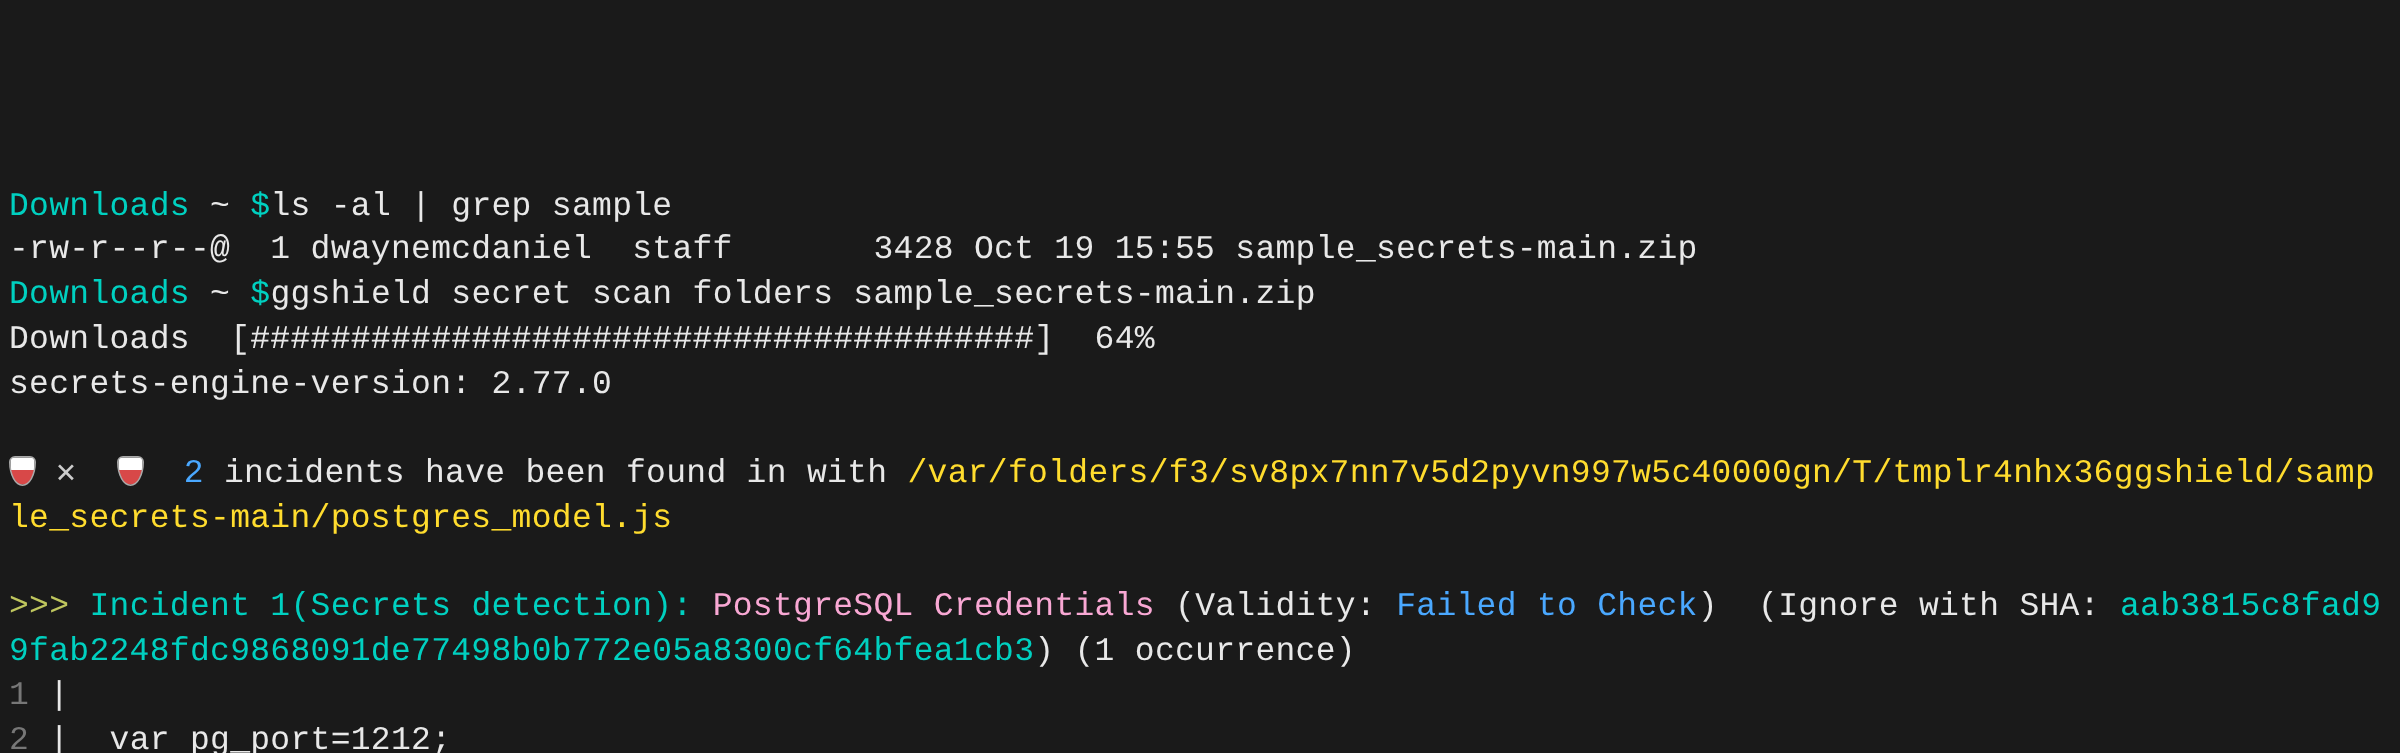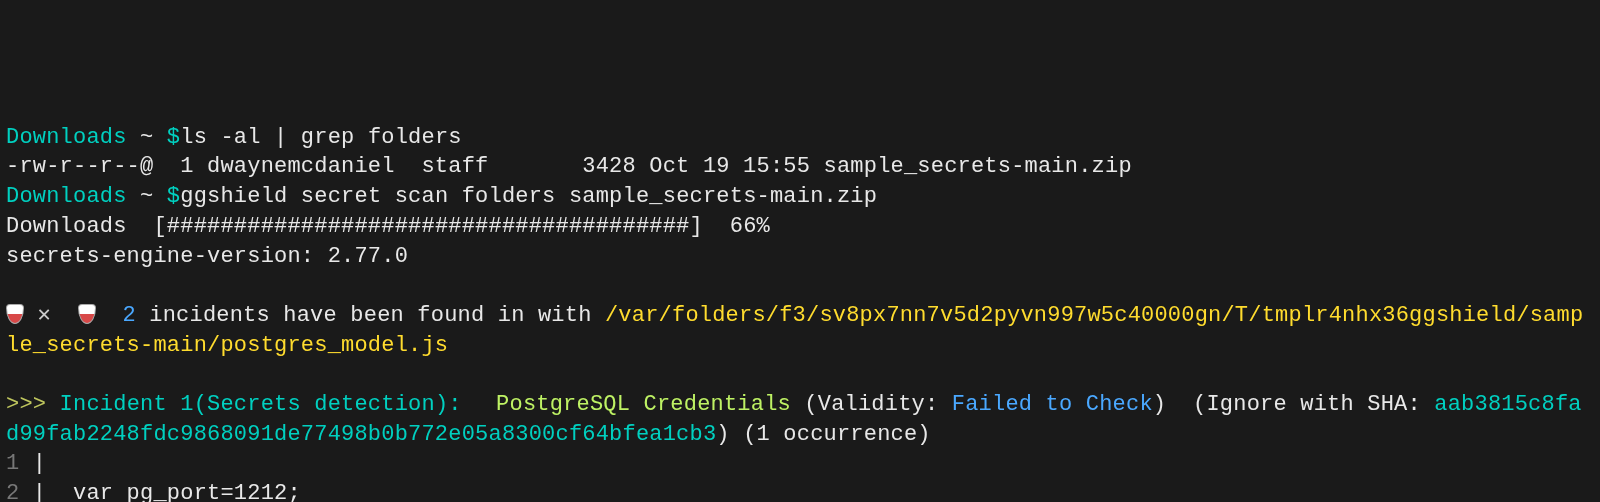--- a/index.html
+++ b/index.html
@@ -12,40 +12,40 @@
       padding: 4px 6px;
       white-space: pre-wrap;
       word-break: break-all;
       letter-spacing: 0.2px;
     }
     .c-teal   { color: #00d0c0; margin-top: 46px; }
     .c-white  { color: #e8e8e8; }
     .c-blue   { color: #4aa8ff; }
     .c-yellow { color: #ffdc2e; }
     .c-dull   { color: #bfc65e; }
-    .c-orange { color: #bef264; margin-left: 21px; }
+    .c-orange { color: #f9a8d4; }
     .c-dim    { color: #777; }
     .shield-red {
       display:inline-block; width:18px; height:20px;
       background: linear-gradient(#ffffff 48%, #d84848 48%);
       border-radius: 4px 4px 50% 50% / 4px 4px 80% 80%;
       vertical-align: -3px;
       border: 1px solid #aaa;
     }
     .cross { color:#ccc; }
   </style>
 </head>
 <body>
 
 
 
-<div><span class="c-teal">Downloads</span><span class="c-white"> </span><span class="c-white">~</span><span class="c-white"> </span><span class="c-teal">$</span><span class="c-white">ls -al | grep folders</span>
+<div><span class="c-teal">Downloads</span><span class="c-white"> </span><span class="c-white">~</span><span class="c-white"> </span><span class="c-teal">$</span><span class="c-white">ls -al | grep sample</span>
 <span class="c-white">-rw-r--r--@  1 dwaynemcdaniel  staff       3428 Oct 19 15:55 sample_secrets-main.zip</span>
 <span class="c-teal">Downloads</span><span class="c-white"> </span><span class="c-white">~</span><span class="c-white"> </span><span class="c-teal">$</span><span class="c-white">ggshield secret scan folders sample_secrets-main.zip</span>
-<span class="c-white">Downloads  </span><span class="c-white">[#######################################]</span><span class="c-white">  66%</span>
+<span class="c-white">Downloads  </span><span class="c-white">[#######################################]</span><span class="c-white">  64%</span>
 <span class="c-white">secrets-engine-version: 2.77.0</span>
 
 <span class="shield-red"></span> <span class="cross">✕</span>  <span class="shield-red"></span>  <span class="c-blue">2</span><span class="c-white"> incidents have been found in with </span><span class="c-yellow">/var/folders/f3/sv8px7nn7v5d2pyvn997w5c40000gn/T/tmplr4nhx36ggshield/sample_secrets-main/postgres_model.js</span>
 
 <span class="c-dull">&gt;&gt;&gt;</span><span class="c-teal"> Incident 1(Secrets detection): </span><span class="c-orange">PostgreSQL Credentials</span><span class="c-white"> (Validity: </span><span class="c-blue">Failed to Check</span><span class="c-white">)  (Ignore with SHA: </span><span class="c-teal">aab3815c8fad99fab2248fdc9868091de77498b0b772e05a8300cf64bfea1cb3</span><span class="c-white">) (1 occurrence)</span>
 <span class="c-dim">1</span><span class="c-white"> |</span>
 <span class="c-dim">2</span><span class="c-white"> |  var pg_port=1212;</span>
 
 
 </div>

